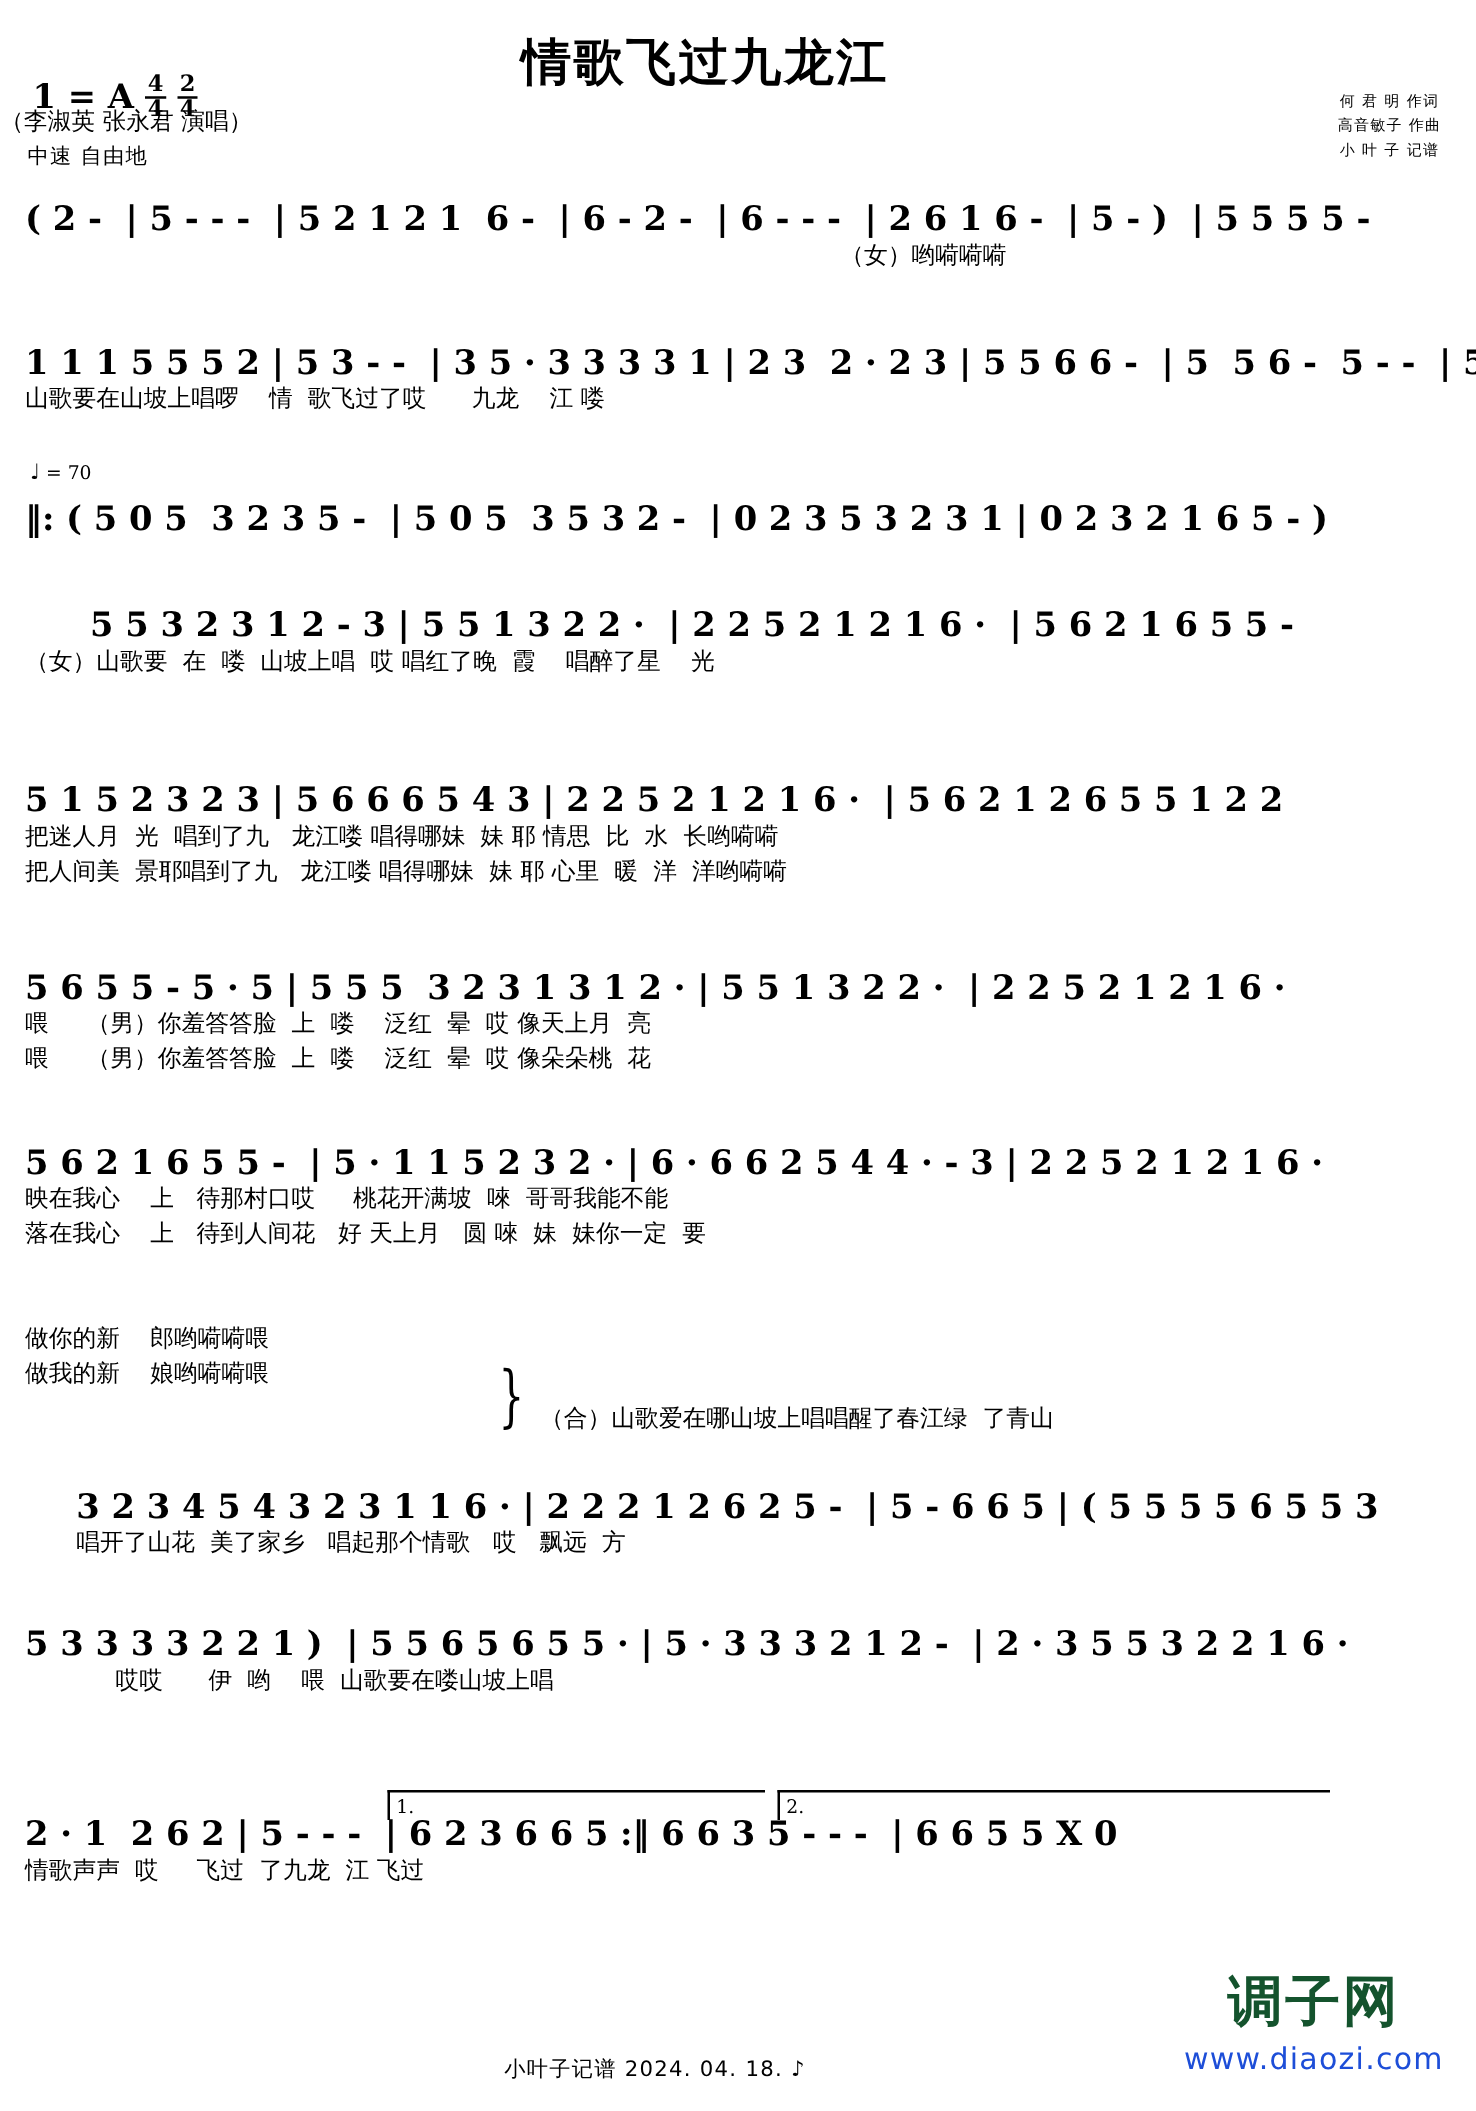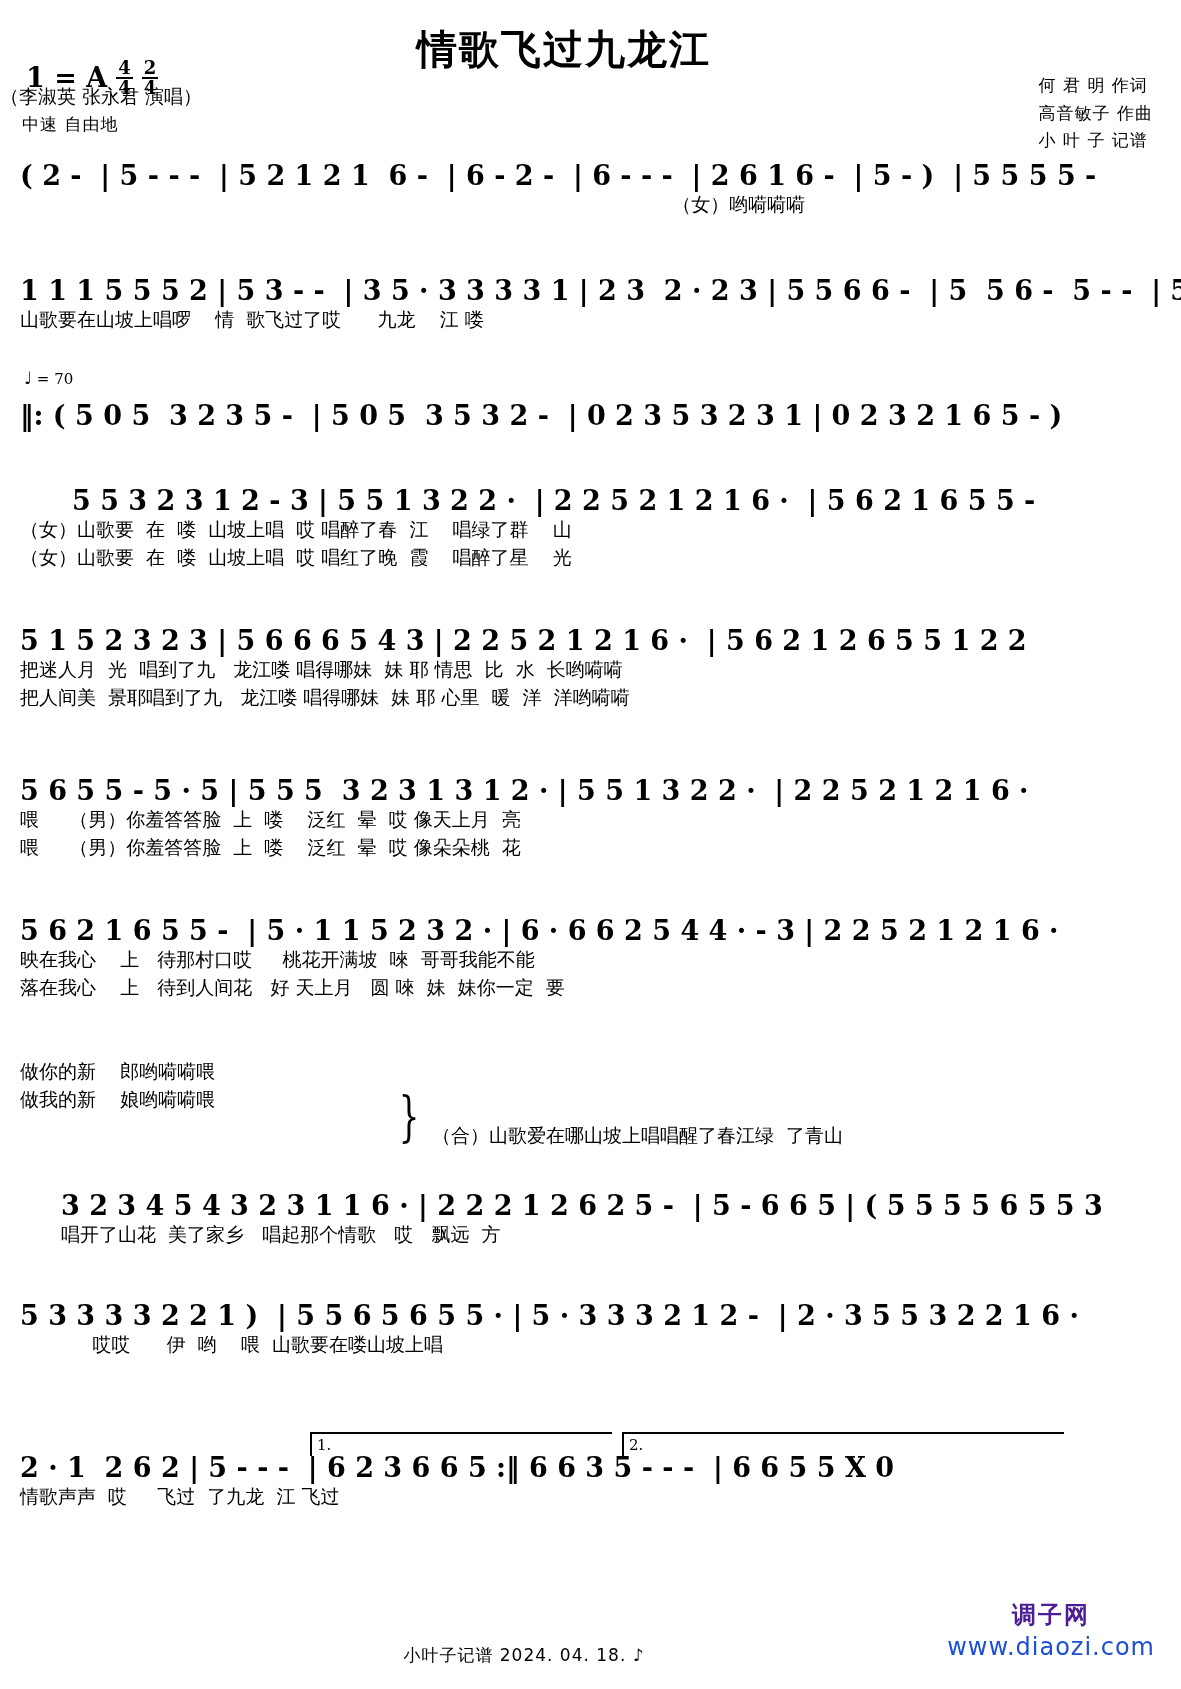--- a/index.html
+++ b/index.html
@@ -46,22 +46,22 @@
   .frac span:last-child{padding:0 2px;}
   .tempoword{
     position:absolute;
     top:113px;left:22px;
     font-size:17px;
     letter-spacing:1px;
   }
   .credits{
     position:absolute;
     top:72px;right:28px;
-    text-align:left;
-    font-size:17px;
+    text-align:center;
+    font-size:12px;
     line-height:1.62;
     letter-spacing:1px;
   }
   .tempo-mark{
     position:absolute;
     top:368px;left:24px;
     font-size:15px;
     font-family:"DejaVu Serif","Liberation Serif",serif;
   }
   .tempo-mark .note{font-size:17px;}
@@ -117,21 +117,21 @@
     font-size:17px;
     letter-spacing:1px;
   }
   .watermark{
     position:absolute;
     right:26px;bottom:28px;
     text-align:center;
     color:#9a9a9a;
   }
   .watermark .wm-cn{
-    font-size:24px;font-weight:bold;color:#4c1d95;letter-spacing:2px;
+    font-size:44px;font-weight:bold;color:#14532d;letter-spacing:2px;
   }
   .watermark .wm-url{
     font-size:24px;color:#1d4ed8;letter-spacing:1px;margin-top:2px;
   }
 </style>
 </head>
 <body>
 
 <div class="sheet">
 
@@ -172,21 +172,20 @@
     <span class="note">♩</span>
     <span>= 70</span>
   </div>
 
   <div class="system" style="top:400px;">
     <div class="notes">‖: ( 5 0 5  3 2 3 5 -  | 5 0 5  3 5 3 2 -  | 0 2 3 5 3 2 3 1 | 0 2 3 2 1 6 5 - )</div>
   </div>
 
   <div class="system" style="top:485px;">
     <div class="notes" style="padding-left:52px;">5 5 3 2 3 1 2 - 3 | 5 5 1 3 2 2 ·  | 2 2 5 2 1 2 1 6 ·  | 5 6 2 1 6 5 5 -</div>
-    <div class="lyric">（女）山歌要  在  喽  山坡上唱  哎 唱醉了春  江    唱绿了群    山</div>
     <div class="lyric">（女）山歌要  在  喽  山坡上唱  哎 唱红了晚  霞    唱醉了星    光</div>
   </div>
 
   <div class="system" style="top:625px;">
     <div class="notes">5 1 5 2 3 2 3 | 5 6 6 6 5 4 3 | 2 2 5 2 1 2 1 6 ·  | 5 6 2 1 2 6 5 5 1 2 2</div>
     <div class="lyric">把迷人月  光  唱到了九   龙江喽 唱得哪妹  妹 耶 情思  比  水  长哟嗬嗬</div>
     <div class="lyric">把人间美  景耶唱到了九   龙江喽 唱得哪妹  妹 耶 心里  暖  洋  洋哟嗬嗬</div>
   </div>
 
   <div class="system" style="top:775px;">

